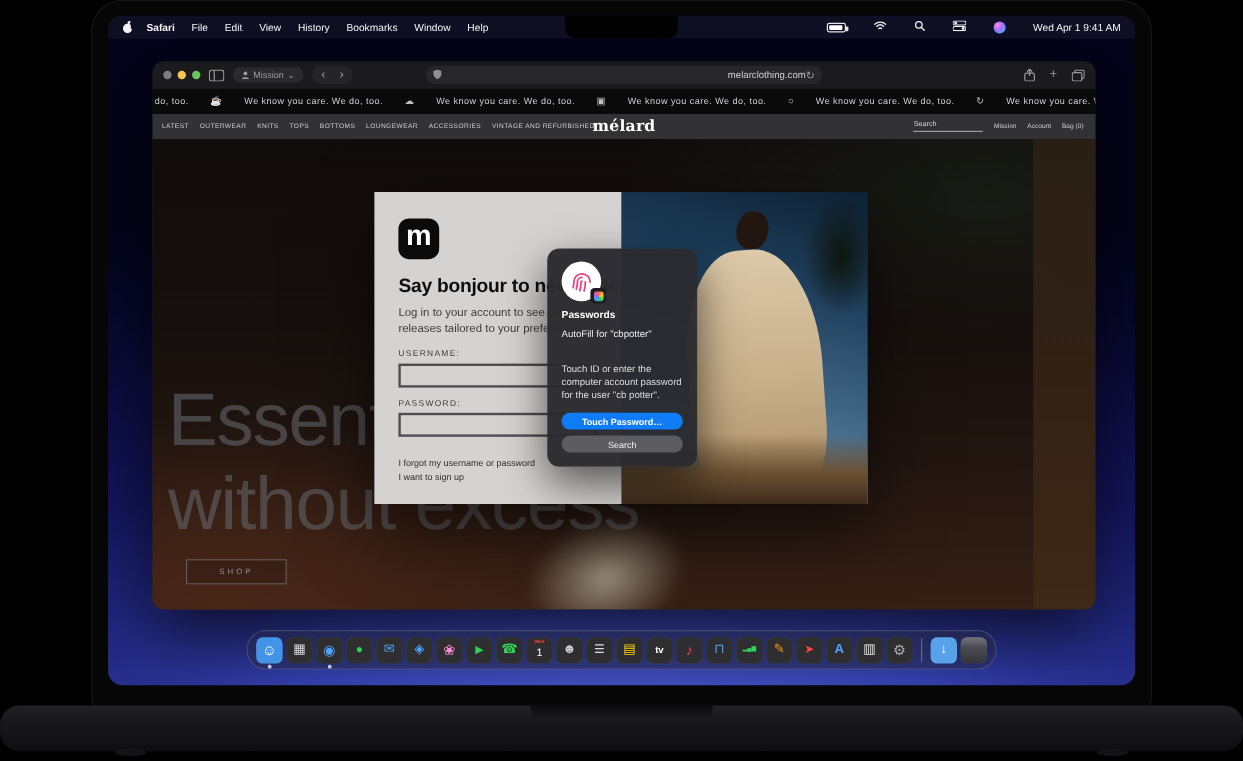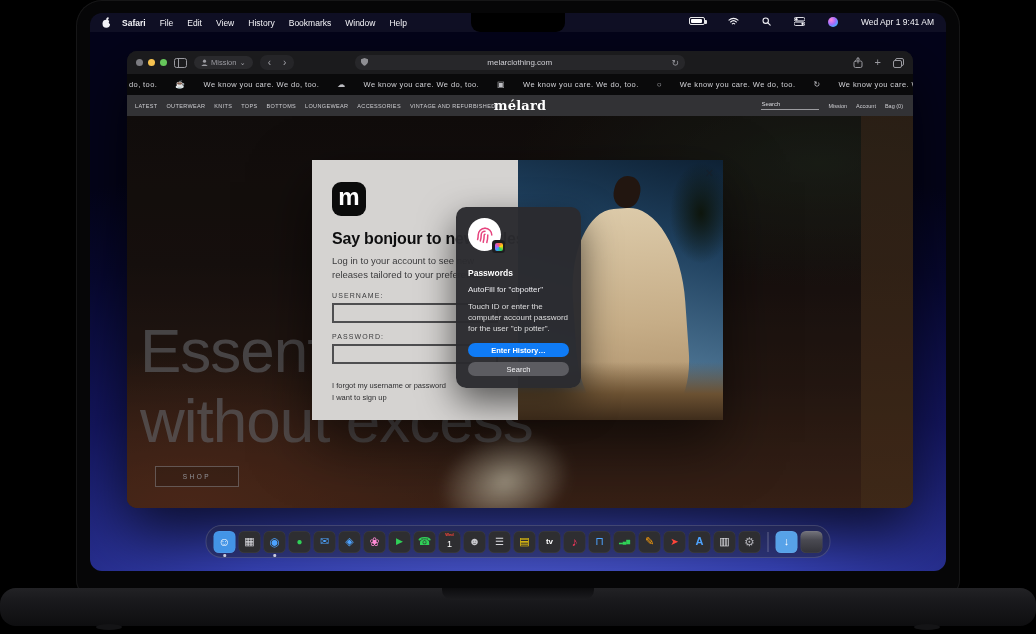--- a/index.html
+++ b/index.html
@@ -20,21 +20,21 @@
   .screen { position:absolute; left:90px; top:13px; width:856px; height:558px; border-radius:12px; overflow:hidden;
             background:
               radial-gradient(120% 95% at 50% 118%, #5a68de 0%, #3642b4 32%, #141660 62%, #070830 85%, #04041a 100%); }
 
   
   .menubar { position:absolute; left:0; top:0; width:100%; height:19px; display:flex; align-items:center;
              padding:0 12px; background:rgba(255,255,255,0.05); color:#f4f4f8; font-size:8.5px; z-index:5; }
   .menubar .apple { display:flex; align-items:center; margin-right:4px; }
   .menu-item { padding:0 7px; white-space:nowrap; }
   .menu-item.app { font-weight:bold; }
-  .mb-status { margin-left:auto; display:flex; align-items:flex-start; gap:23px; }
+  .mb-status { margin-left:auto; display:flex; align-items:center; gap:23px; }
   .battery { width:16px; height:8px; border:1px solid rgba(255,255,255,.9); border-radius:2px; position:relative; }
   .battery i { position:absolute; left:1px; top:1px; bottom:1px; width:11px; background:#fff; border-radius:1px; }
   .battery::after { content:""; position:absolute; right:-3px; top:2px; width:2px; height:4px; background:rgba(255,255,255,.9); border-radius:0 1px 1px 0; }
   .siri-dot { width:10px; height:10px; border-radius:50%;
               background:radial-gradient(circle at 32% 30%, #ff8ad8 0%, #a06bff 45%, #3fb7ff 80%, #2bd6c8 100%); }
   .clock { white-space:nowrap; font-size:8.5px; }
   .notch { position:absolute; left:calc(50% - 47px); top:0; width:94px; height:19px; background:#000;
            border-radius:0 0 9px 9px; z-index:6; }
 
   
@@ -45,21 +45,21 @@
   .tl { width:7px; height:7px; border-radius:50%; }
   .tl.c { background:#7c7c81; } .tl.m { background:#f6c350; } .tl.z { background:#66c65b; }
   .tb-ic { color:#9a9aa0; display:flex; align-items:center; justify-content:center; }
   .profile-pill { height:13px; border-radius:7px; background:#2a2a2d; color:#9c9ca2; font-size:7.5px;
                   display:flex; align-items:center; gap:3px; padding:0 7px; }
   .navgroup { height:15px; border-radius:7px; background:#252528; display:flex; align-items:center; gap:12px;
               padding:0 8px; color:#a2a2a8; font-size:10px; line-height:1; }
   .url-pill { position:absolute; left:50%; top:4px; transform:translateX(-50%); width:330px; height:15px;
               border-radius:7px; background:#27272a; display:flex; align-items:center; color:#cfcfd4; font-size:8px; }
   .url-pill .shield { margin-left:6px; }
-  .url-pill .addr { flex:1; text-align:center; }
+  .url-pill .addr { flex:1; text-align:right; }
   .url-pill .reload { margin-right:6px; font-size:9px; color:#9a9aa0; }
   .tb-right { margin-left:auto; display:flex; align-items:center; gap:12px; }
   .plus-ic { font-size:11px; color:#9a9aa0; line-height:1; }
 
   
   .marquee { height:21px; flex:0 0 21px; background:#0a0a0b; display:flex; align-items:center; gap:18px;
              padding-left:2px; overflow:hidden; white-space:nowrap; color:#d2d2d6; font-size:7.5px; letter-spacing:.4px; }
   .mq-seg { display:flex; align-items:center; gap:18px; }
   .mq-ic { font-size:8px; color:#bdbdc2; }
 
@@ -116,23 +116,23 @@
   
   .pw-dialog { position:absolute; left:329px; top:91px; width:125px; border-radius:10px; z-index:5;
                background:rgba(42,42,46,0.97); box-shadow:0 14px 36px rgba(0,0,0,.6);
                padding:11px 12px 12px 12px; color:#fff; }
   .touch-wrap { position:relative; width:33px; height:33px; }
   .touch-circle { width:33px; height:33px; border-radius:50%; background:#fff; display:flex; align-items:center; justify-content:center; }
   .pw-badge { position:absolute; right:-4px; bottom:-2px; width:13px; height:13px; border-radius:3.5px;
               background:#1d1d20; display:flex; align-items:center; justify-content:center; }
   .pw-badge i { width:8px; height:8px; border-radius:2px;
                 background:conic-gradient(#ff5f57, #ffd60a, #30d158, #3aa0ff, #bf5af2, #ff5f57); }
-  .dlg-app { margin-top:17px; font-size:8.5px; font-weight:bold; }
+  .dlg-app { margin-top:6px; font-size:8.5px; font-weight:bold; }
   .dlg-sub { margin-top:7px; font-size:8px; color:#ececf0; }
-  .dlg-body { margin-top:7px; font-size:8px; line-height:1.38; color:#dededf; }
+  .dlg-body { margin-top:19px; font-size:8px; line-height:1.38; color:#dededf; }
   .dlg-btn { margin-top:9px; height:14px; border-radius:7px; display:flex; align-items:center; justify-content:center;
              font-size:7.5px; }
   .dlg-btn.primary { background:#0f7bf5; font-weight:bold; color:#fff; }
   .dlg-btn.cancel { margin-top:5px; background:#5c5c61; color:#f2f2f4; }
 
   
   .dock { position:absolute; left:50%; transform:translateX(-50%); top:512px; height:33px; z-index:5;
           display:flex; align-items:center; gap:3px; padding:0 7px; border-radius:16px;
           background:rgba(38,42,78,0.55); border:1px solid rgba(255,255,255,0.14); }
   .dock-item { width:22px; height:22px; border-radius:5.5px; display:flex; align-items:center; justify-content:center;
@@ -345,21 +345,21 @@
                 <path d="M17.8 11 C17.8 7.2 14.8 4.2 11 4.2"></path>
               </svg>
             </div>
             <span class="pw-badge">
                 <i></i>
               </span>
           </div>
           <div class="dlg-app">Passwords</div>
           <div class="dlg-sub">AutoFill for "cbpotter"</div>
           <div class="dlg-body">Touch ID or enter the computer account password for the user "cb potter".</div>
-          <div class="dlg-btn primary">Enter History…</div>
+          <div class="dlg-btn primary">Touch Password…</div>
           <div class="dlg-btn cancel">Search</div>
         </div>
       </div>
     </div>
 
     <div class="dock" id="dock">
         <span class="dock-item" style="background: rgb(67, 148, 230);">
           <span class="g" style="color: rgb(255, 255, 255); font-size: 12px;">☺</span>
           <span class="dot"></span>
         </span>

